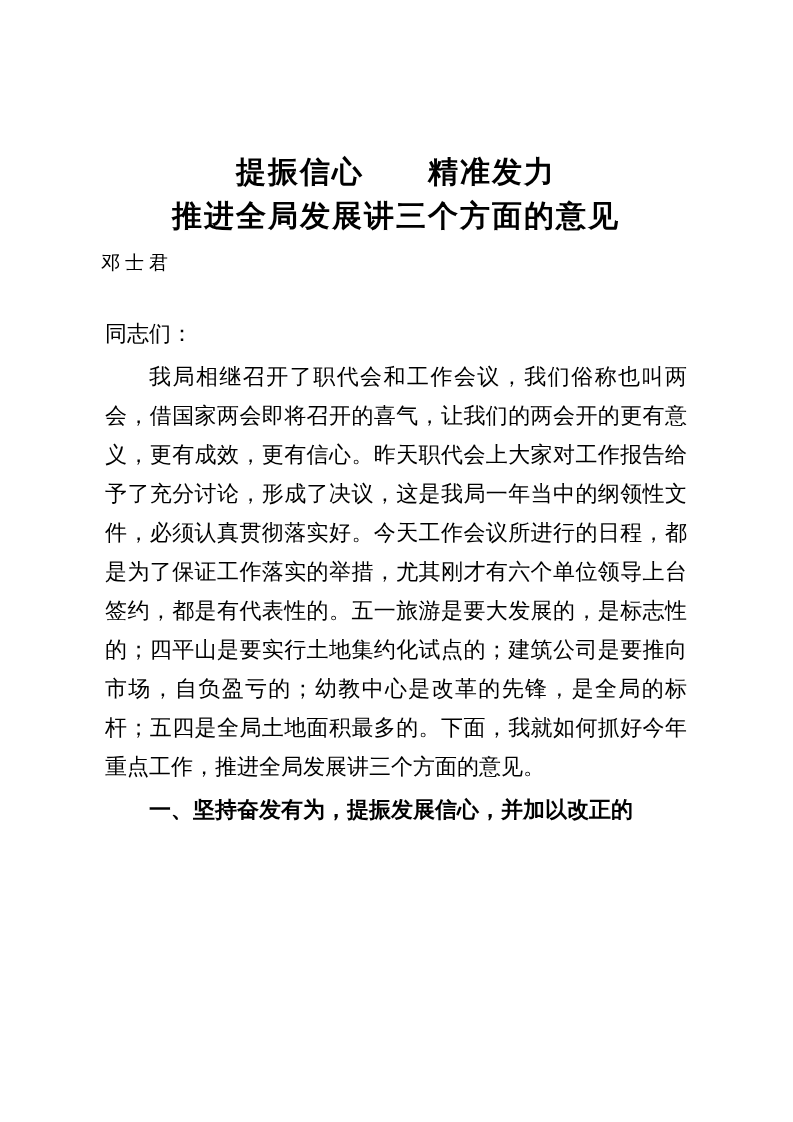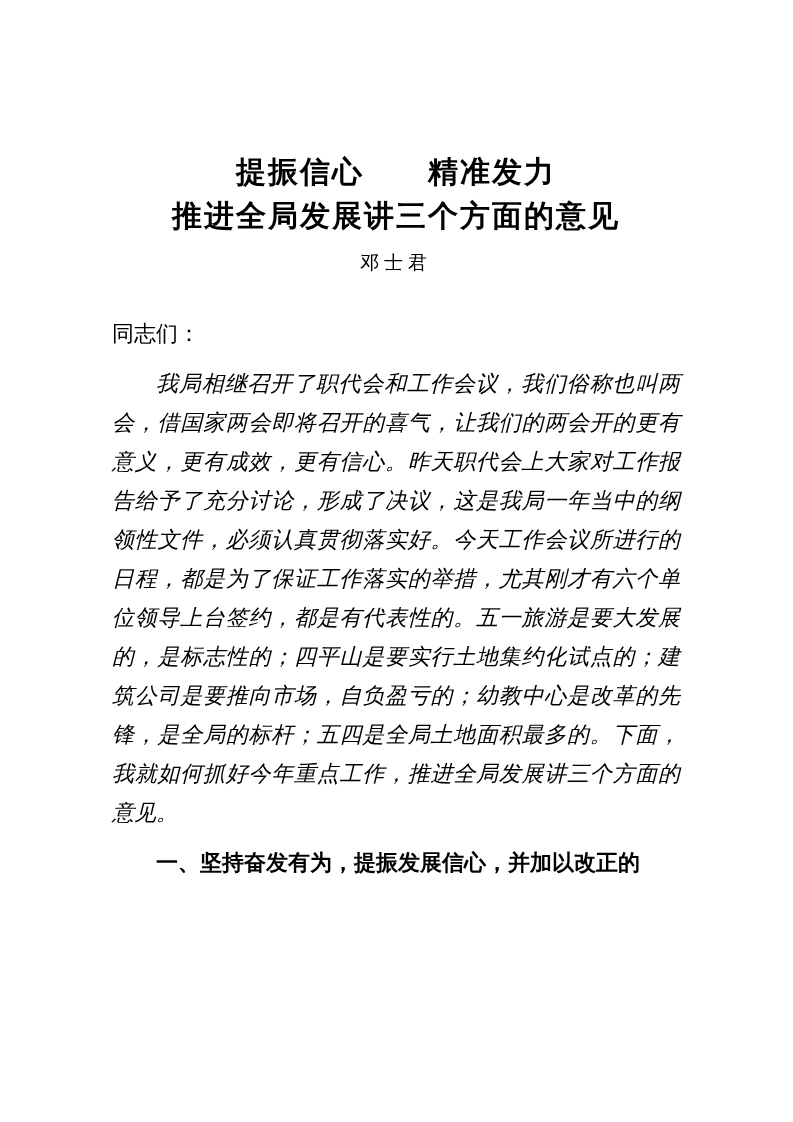--- a/index.html
+++ b/index.html
@@ -32,38 +32,37 @@
   }
   .title-line {
     display: block;
     white-space: pre;
   }
   .author {
     margin-top: 12px;
     font-family: "Liberation Serif", "DejaVu Serif", serif;
     font-size: 19px;
     line-height: 26px;
-    text-align: center;
+    text-align: left;
     letter-spacing: 5px;
   }
   .body-text {
     margin-top: 38px;
     font-family: "Liberation Serif", "DejaVu Serif", serif;
     font-size: 22px;
     line-height: 39px;
     text-align: justify;
     text-justify: inter-ideograph;
   }
   .body-text p {
-    margin: 11px;
+    margin: 4px;
     padding: 0;
   }
   .para {
     text-indent: 2em;
-    font-style: italic;
   }
   .heading {
     text-indent: 2em;
     font-family: "Liberation Sans", "DejaVu Sans", sans-serif;
     font-weight: 700;
     text-align: left;
   }
 </style>
 </head>
 <body>

